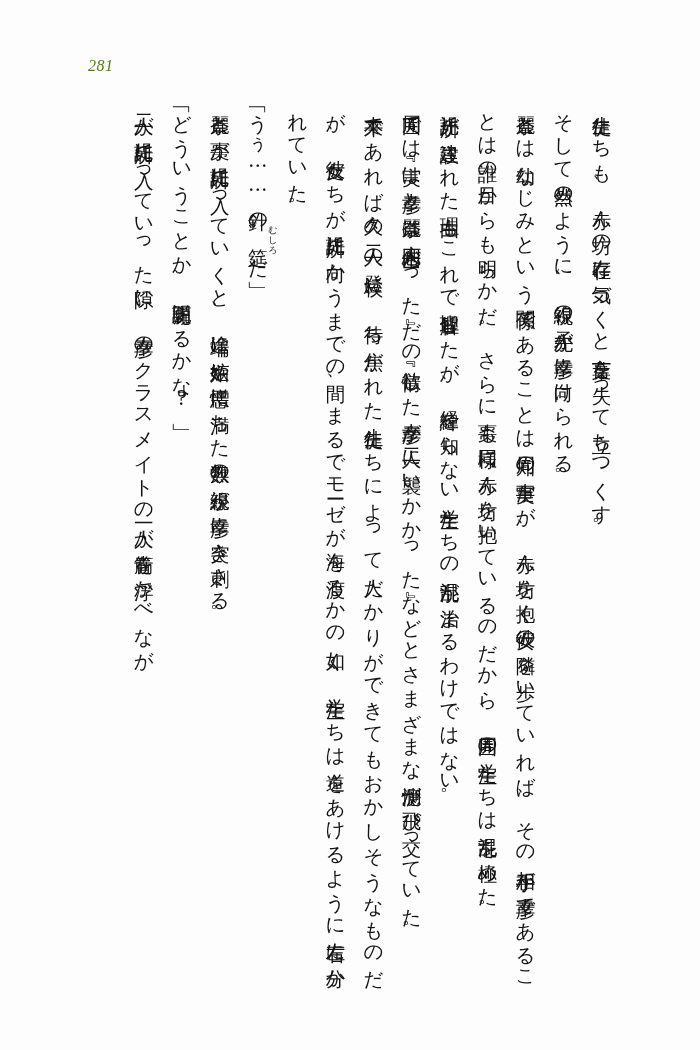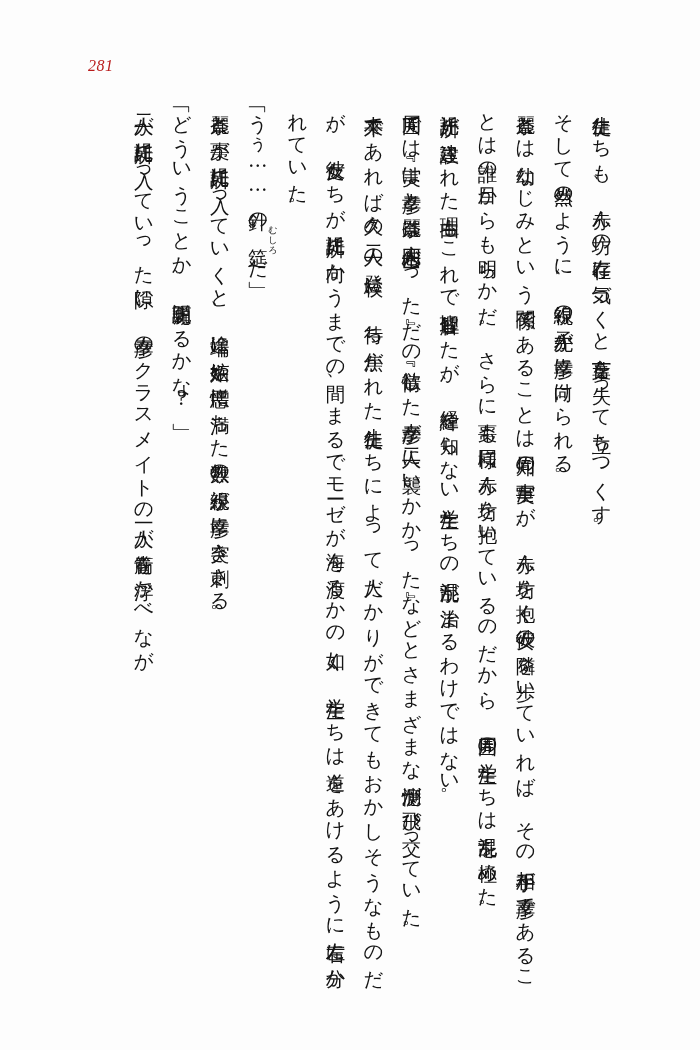--- a/index.html
+++ b/index.html
@@ -27,21 +27,21 @@
 
   
   .page-number {
     position: absolute;
     left: 88px;
     top: 57px;
     font-size: 16px;
     font-family: "Liberation Serif", "DejaVu Serif", serif;
     font-style: italic;
     letter-spacing: 0.5px;
-    color: #b91c1c;
+    color: #4d7c0f;
   }
 
   
   .vtext {
     position: absolute;
     top: 100px;
     right: 80px;
     height: 880px;
     width: 560px;
     writing-mode: vertical-rl;

